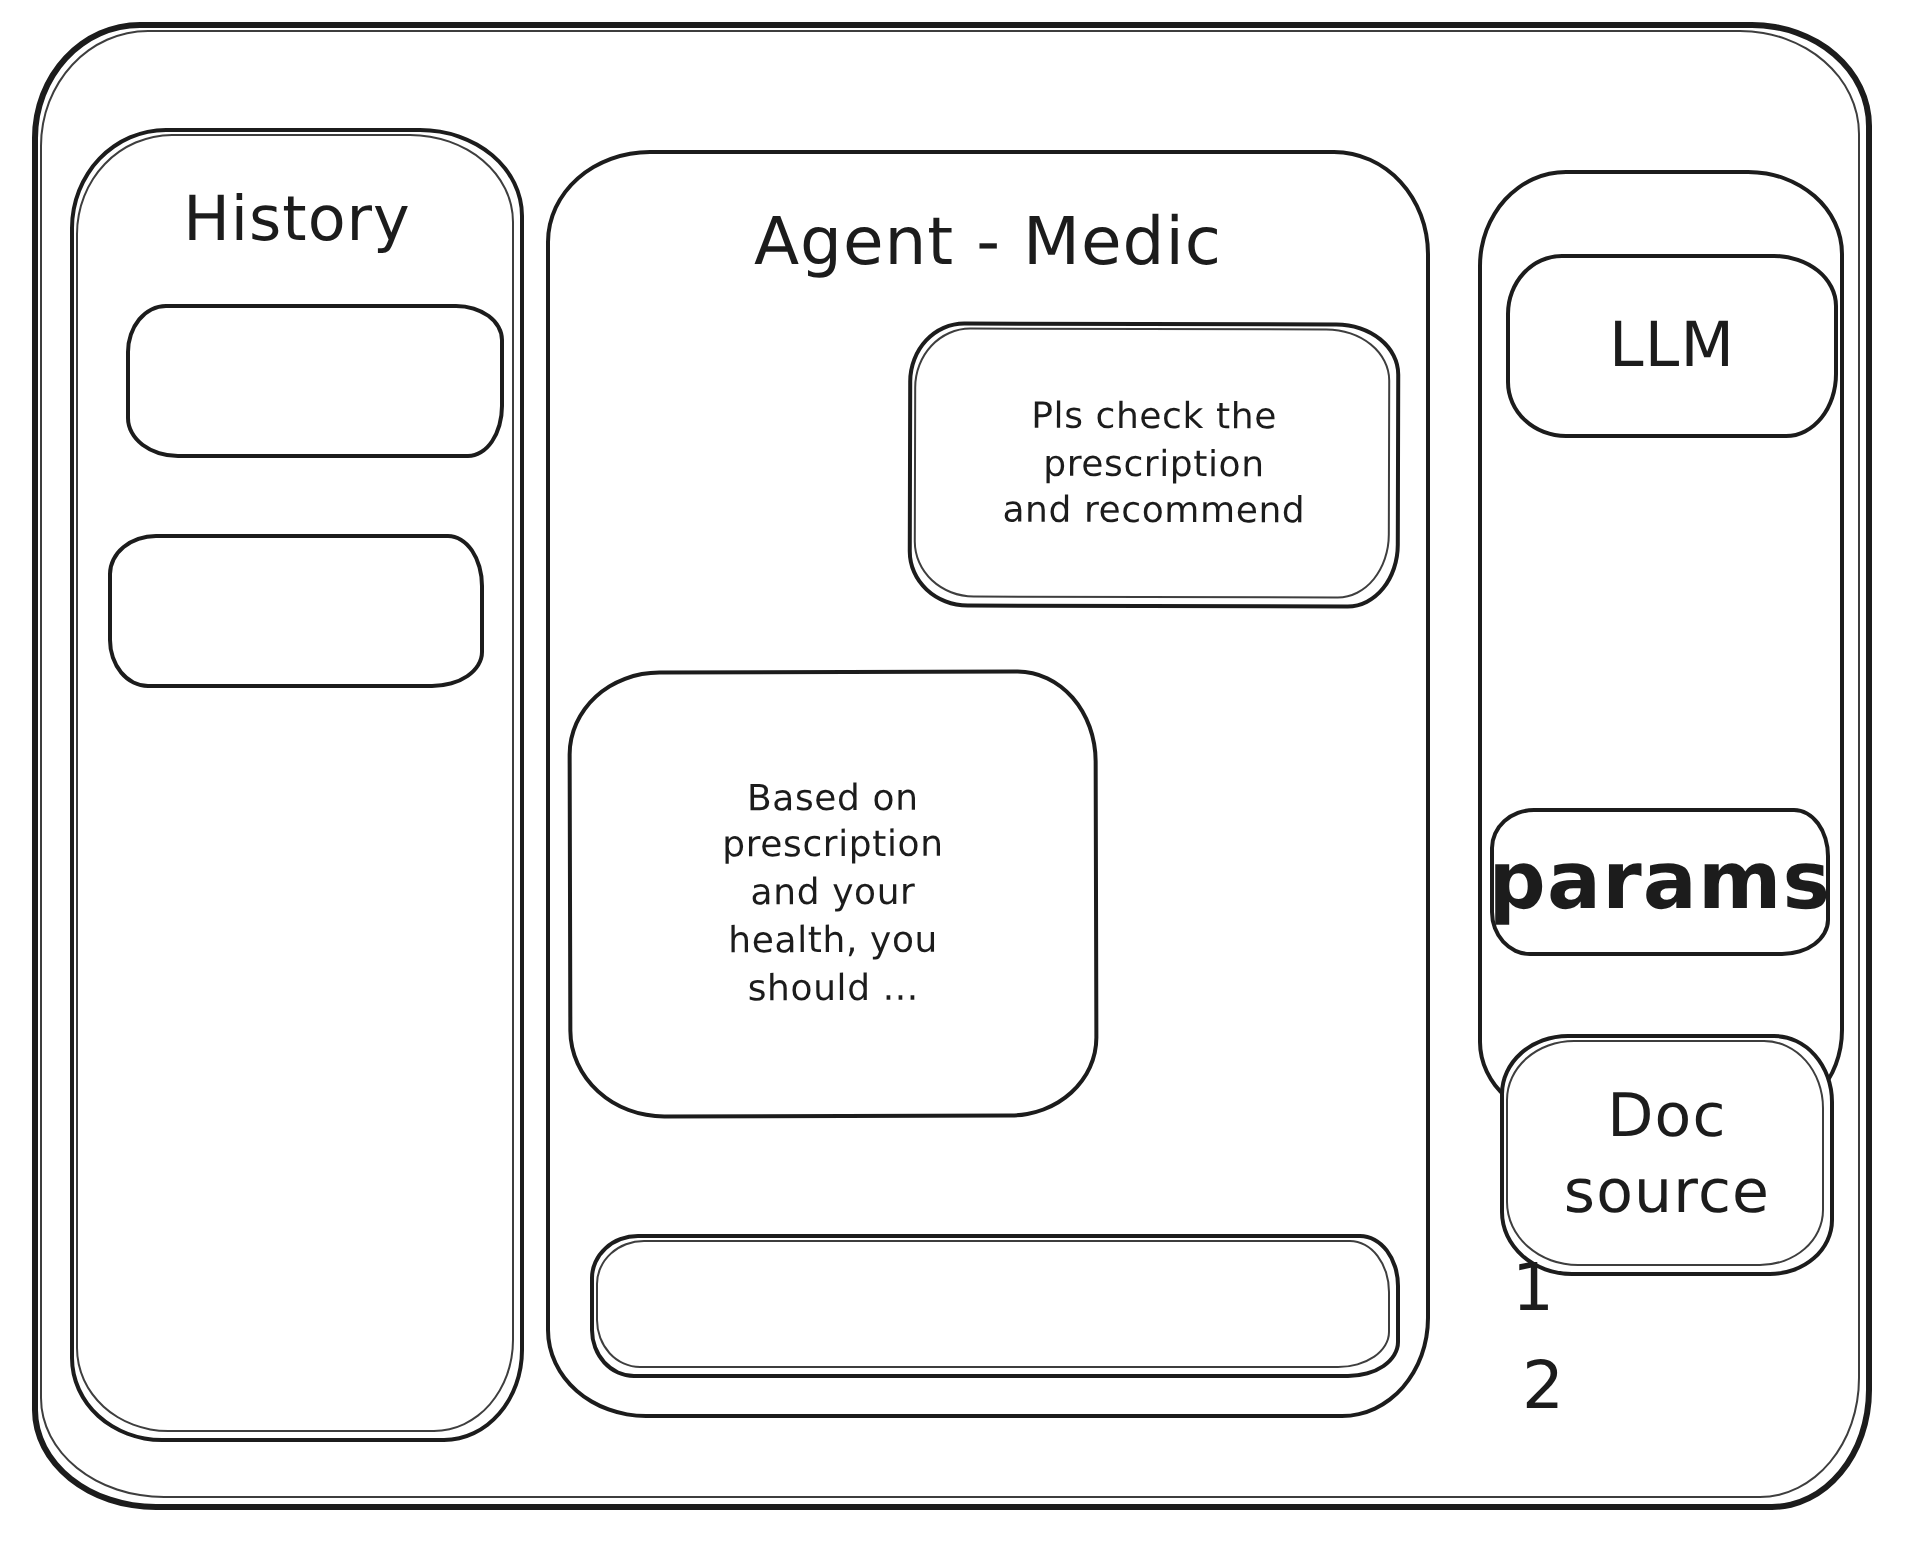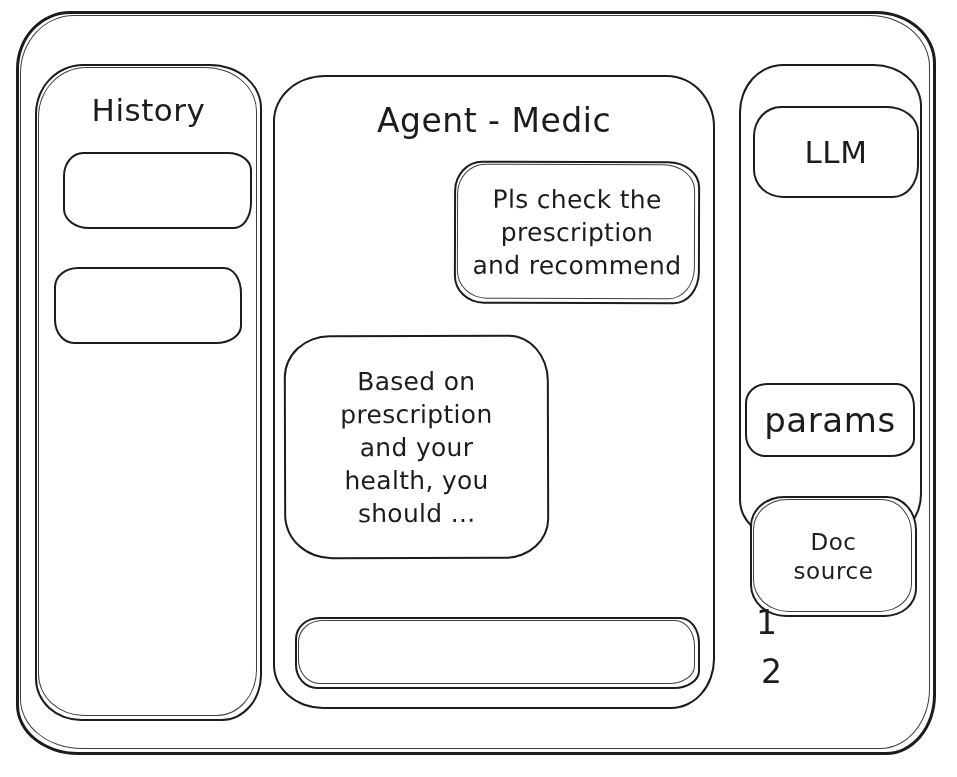--- a/index.html
+++ b/index.html
@@ -51,54 +51,54 @@
 
   
   .chat-panel{
     left:273px;top:75px;width:442px;height:634px;
     border-radius:52px 48px 44px 50px / 46px 52px 50px 44px;
   }
   .chat-title{top:24px;font-size:33px;}
   .bubble{
     position:absolute;border:2.6px solid var(--ink);background:var(--bg);
     display:flex;align-items:center;justify-content:center;
-    text-align:center;font-size:25px;line-height:1.32;
+    text-align:center;font-size:18px;line-height:1.32;
     white-space:pre-line;letter-spacing:.3px;
   }
   .user-bubble{
     left:179px;top:84px;width:246px;height:143px;
     border-radius:28px 32px 26px 30px / 30px 26px 32px 28px;
     transform:rotate(.15deg);
   }
   .agent-bubble{
     left:9px;top:258px;width:265px;height:224px;
     border-radius:46px 40px 44px 48px / 42px 46px 40px 44px;
     transform:rotate(-.15deg);
     text-align:center;
   }
   .chat-input{
     left:20px;top:540px;width:405px;height:72px;
     border-radius:24px 20px 26px 22px / 22px 26px 18px 24px;
   }
 
   
   .tools-panel{
-    left:739px;top:64px;width:183px;height:476px;
+    left:739px;top:85px;width:183px;height:476px;
     border-radius:44px 48px 42px 46px / 48px 42px 46px 40px;
   }
   .tool-btn{
     position:absolute;border:2.6px solid var(--ink);background:var(--bg);
     display:flex;align-items:center;justify-content:center;
     font-size:31px;letter-spacing:.6px;text-align:center;
     white-space:pre-line;line-height:1.25;cursor:default;
   }
   .btn-llm{left:12px;top:40px;width:166px;height:92px;border-radius:28px 32px 26px 30px / 30px 26px 32px 28px;}
   .btn-ocr{left:12px;top:151px;width:167px;height:94px;border-radius:30px 26px 32px 28px / 26px 32px 28px 30px;}
-  .btn-params{left:4px;top:317px;width:170px;height:74px;border-radius:22px 18px 24px 20px / 20px 24px 18px 22px;font-size:34px;}
-  .btn-doc{left:9px;top:430px;width:167px;height:121px;border-radius:34px 30px 32px 36px / 30px 34px 28px 32px;font-size:23px;}
+  .btn-params{left:4px;top:317px;width:170px;height:74px;border-radius:22px 18px 24px 20px / 20px 24px 18px 22px;font-size:40px;font-weight:bold;}
+  .btn-doc{left:9px;top:430px;width:167px;height:121px;border-radius:34px 30px 32px 36px / 30px 34px 28px 32px;font-size:30px;}
   .doc-num{
     position:absolute;font-size:33px;letter-spacing:.5px;
   }
   .doc-num-1{left:15px;top:537px;}
   .doc-num-2{left:20px;top:586px;}
 </style>
 </head>
 <body>
 
 <div class="stage">

